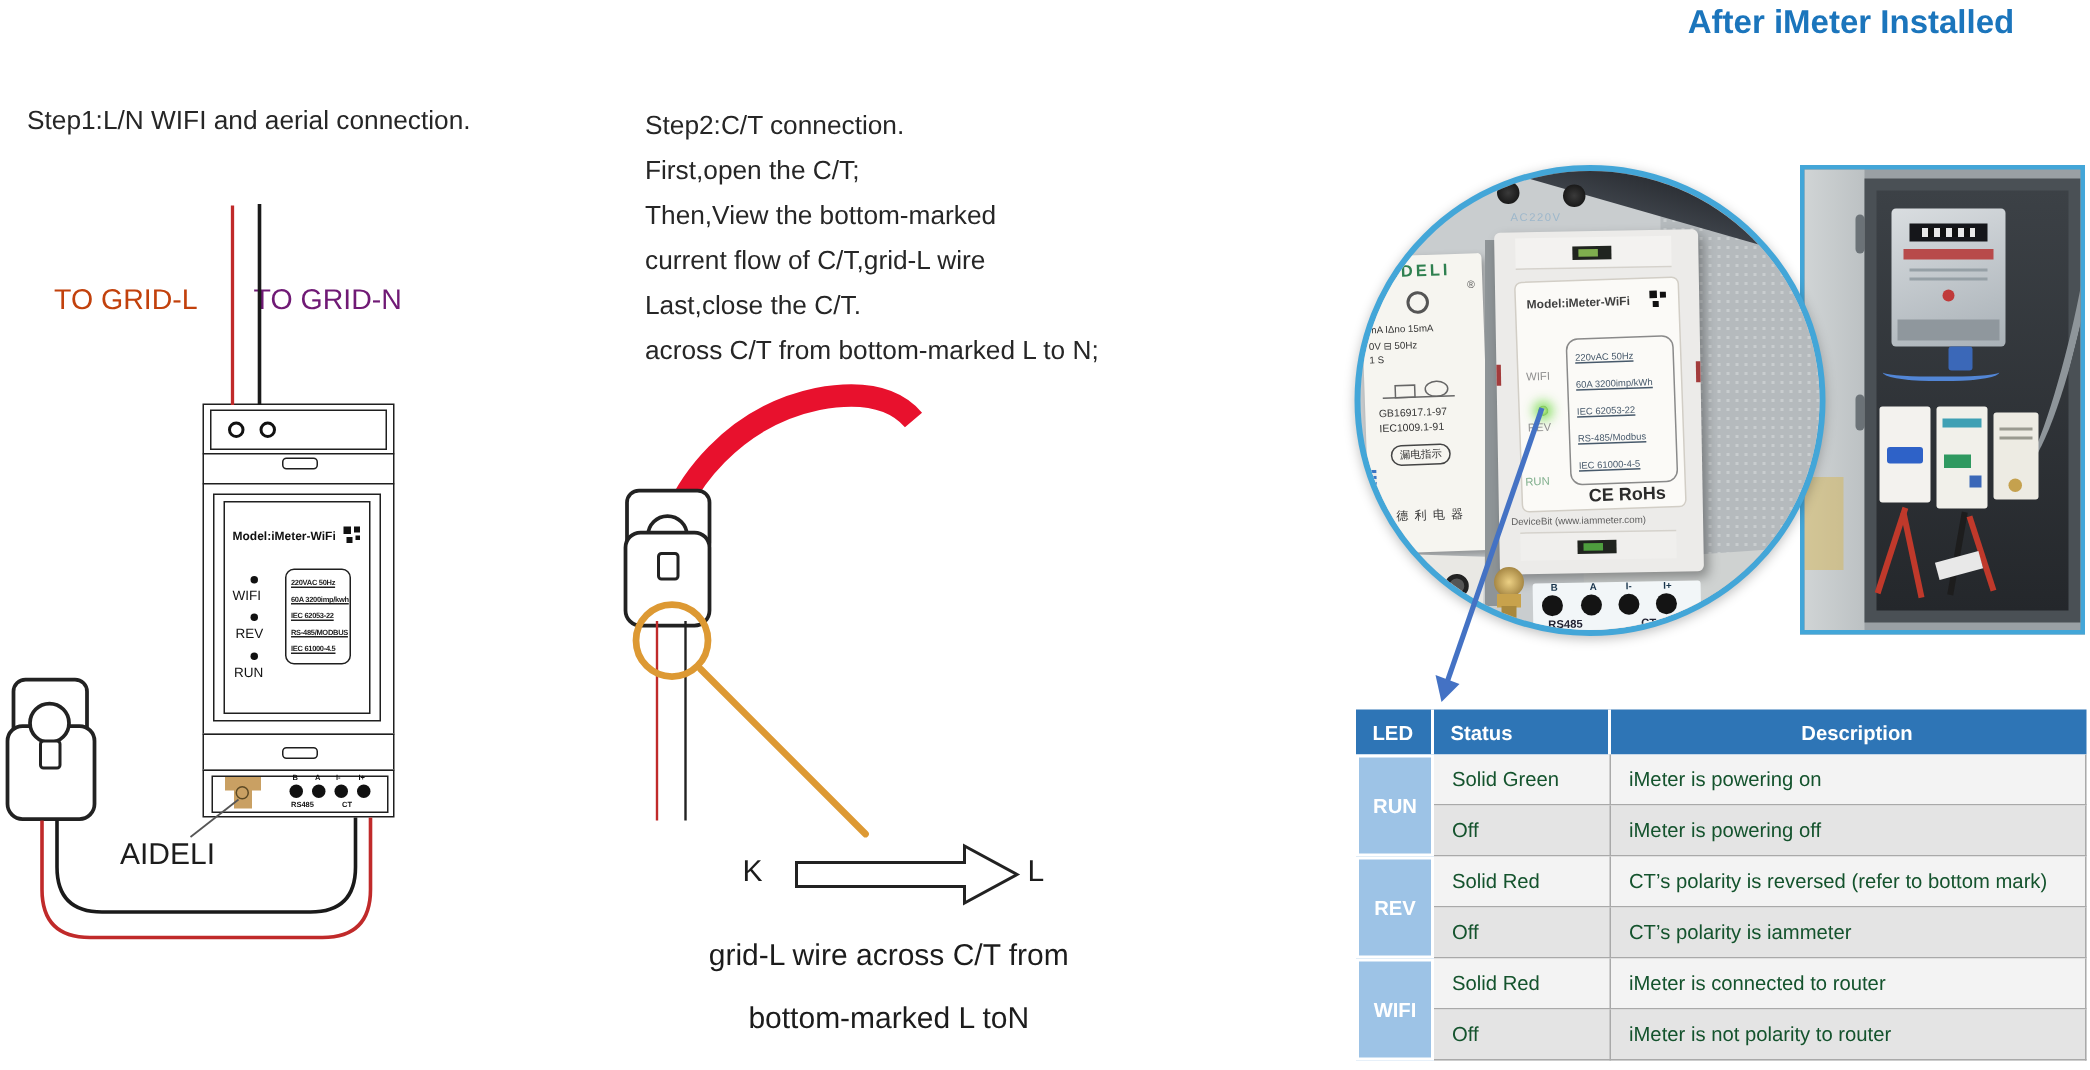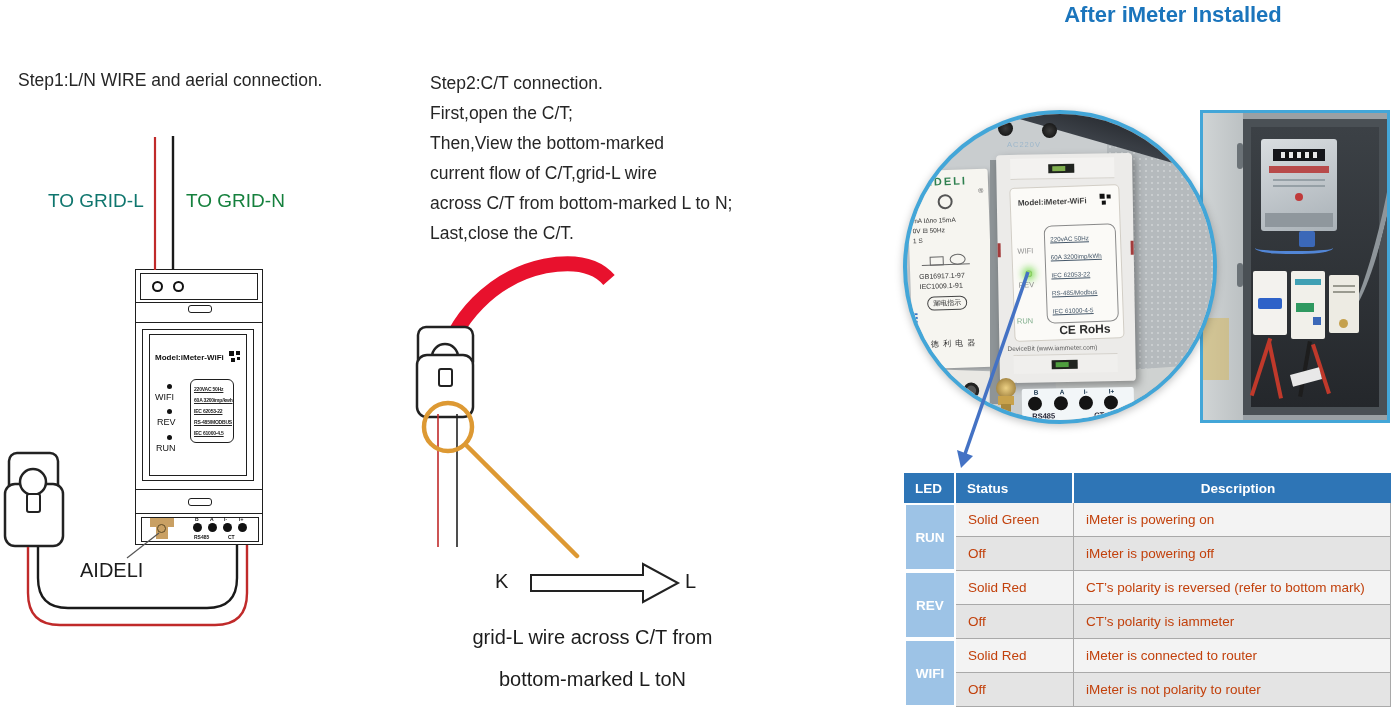--- a/index.html
+++ b/index.html
@@ -31,35 +31,35 @@
   .loupe{position:absolute;left:903px;top:110px;width:314px;height:314px;border:4px solid #43A6D8;border-radius:50%;
          box-sizing:border-box;background:#c9cdcf;overflow:hidden;box-shadow:0 2px 8px rgba(0,0,0,.25);}
   .tinytxt{position:absolute;color:#333;white-space:nowrap;}
   
   .ledtable{position:absolute;left:904px;top:473px;border-collapse:separate;border-spacing:0;table-layout:fixed;}
   .ledtable th{background:#2E75B6;color:#fff;font-size:13.5px;font-weight:bold;text-align:left;
                height:30px;padding:0 0 0 11px;border-right:2px solid #fff;}
   .ledtable th:last-child{border-right:none;text-align:center;}
   .ledtable td{vertical-align:middle;font-size:13.5px;}
   .ledcell{background:#9DC3E6;color:#fff;font-weight:bold;text-align:center;border:2px solid #fff;border-top-width:2px;}
-  .cell{color:#c2410c;padding:0 0 0 12px;border-bottom:1px solid #a9a9a9;border-right:1px solid #a9a9a9;height:33px;}
+  .cell{color:#14532d;padding:0 0 0 12px;border-bottom:1px solid #a9a9a9;border-right:1px solid #a9a9a9;height:33px;}
   .rlight{background:#F3F3F3;}
   .rdark{background:#E4E4E4;}
   .art{position:absolute;left:0;top:0;z-index:40;pointer-events:none;}
 </style>
 </head>
 <body>
 
 <div class="screen">
 
-  <div class="ttl" style="left:1023px;width:300px;">After iMeter Installed</div>
-
-  <div class="h1" style="left:18px;top:70px;">Step1:L/N WIRE and aerial connection.</div>
-  <div class="gridlbl" style="left:48px;color:#0f766e;">TO GRID-L</div>
-  <div class="gridlbl" style="left:186px;color:#15803d;text-align:center;">TO GRID-N</div>
+  <div class="ttl" style="left:1084px;width:300px;">After iMeter Installed</div>
+
+  <div class="h1" style="left:18px;top:70px;">Step1:L/N WIFI and aerial connection.</div>
+  <div class="gridlbl" style="left:36px;color:#c2410c;">TO GRID-L</div>
+  <div class="gridlbl" style="left:169px;color:#701a75;text-align:center;">TO GRID-N</div>
 
   <div class="dev">
     <div class="bx" style="left:0;top:0;width:128px;height:34px;"></div>
     <div class="bx" style="left:5px;top:4px;width:118px;height:27px;">
       <span class="scr" style="left:11px;top:7px;"></span>
       <span class="scr" style="left:32px;top:7px;"></span>
     </div>
     <div class="bx" style="left:0;top:33px;width:128px;height:21px;"></div>
     <div class="tab" style="top:36px;"></div>
     <div class="bx" style="left:0;top:53px;width:128px;height:168px;">
@@ -105,22 +105,22 @@
       <span class="plbl" style="left:92px;">CT</span>
     </div>
   </div>
   <div class="abs" style="left:80px;top:559px;font-size:20px;color:#1c1c1c;">AIDELI</div>
 
   <div class="abs" style="left:430px;top:68px;">
     <div class="step2line">Step2:C/T connection.</div>
     <div class="step2line">First,open the C/T;</div>
     <div class="step2line">Then,View the bottom-marked</div>
     <div class="step2line">current flow of C/T,grid-L wire</div>
+    <div class="step2line">Last,close the C/T.</div>
     <div class="step2line">across C/T from bottom-marked L to N;</div>
-    <div class="step2line">Last,close the C/T.</div>
   </div>
   <div class="kl" style="left:495px;top:570px;">K</div>
   <div class="kl" style="left:685px;top:570px;">L</div>
   <div class="cap" style="top:668px;">bottom-marked L toN</div>
   <div class="cap" style="top:626px;">grid-L wire across C/T from</div>
 
   <div class="photo">
     <div class="abs" style="left:0;top:0;width:40px;height:307px;background:linear-gradient(90deg,#d0d4d5,#bcc1c3);"></div>
     <div class="abs" style="left:34px;top:30px;width:6px;height:26px;background:#6b7277;border-radius:3px;"></div>
     <div class="abs" style="left:34px;top:150px;width:6px;height:24px;background:#6b7277;border-radius:3px;"></div>

